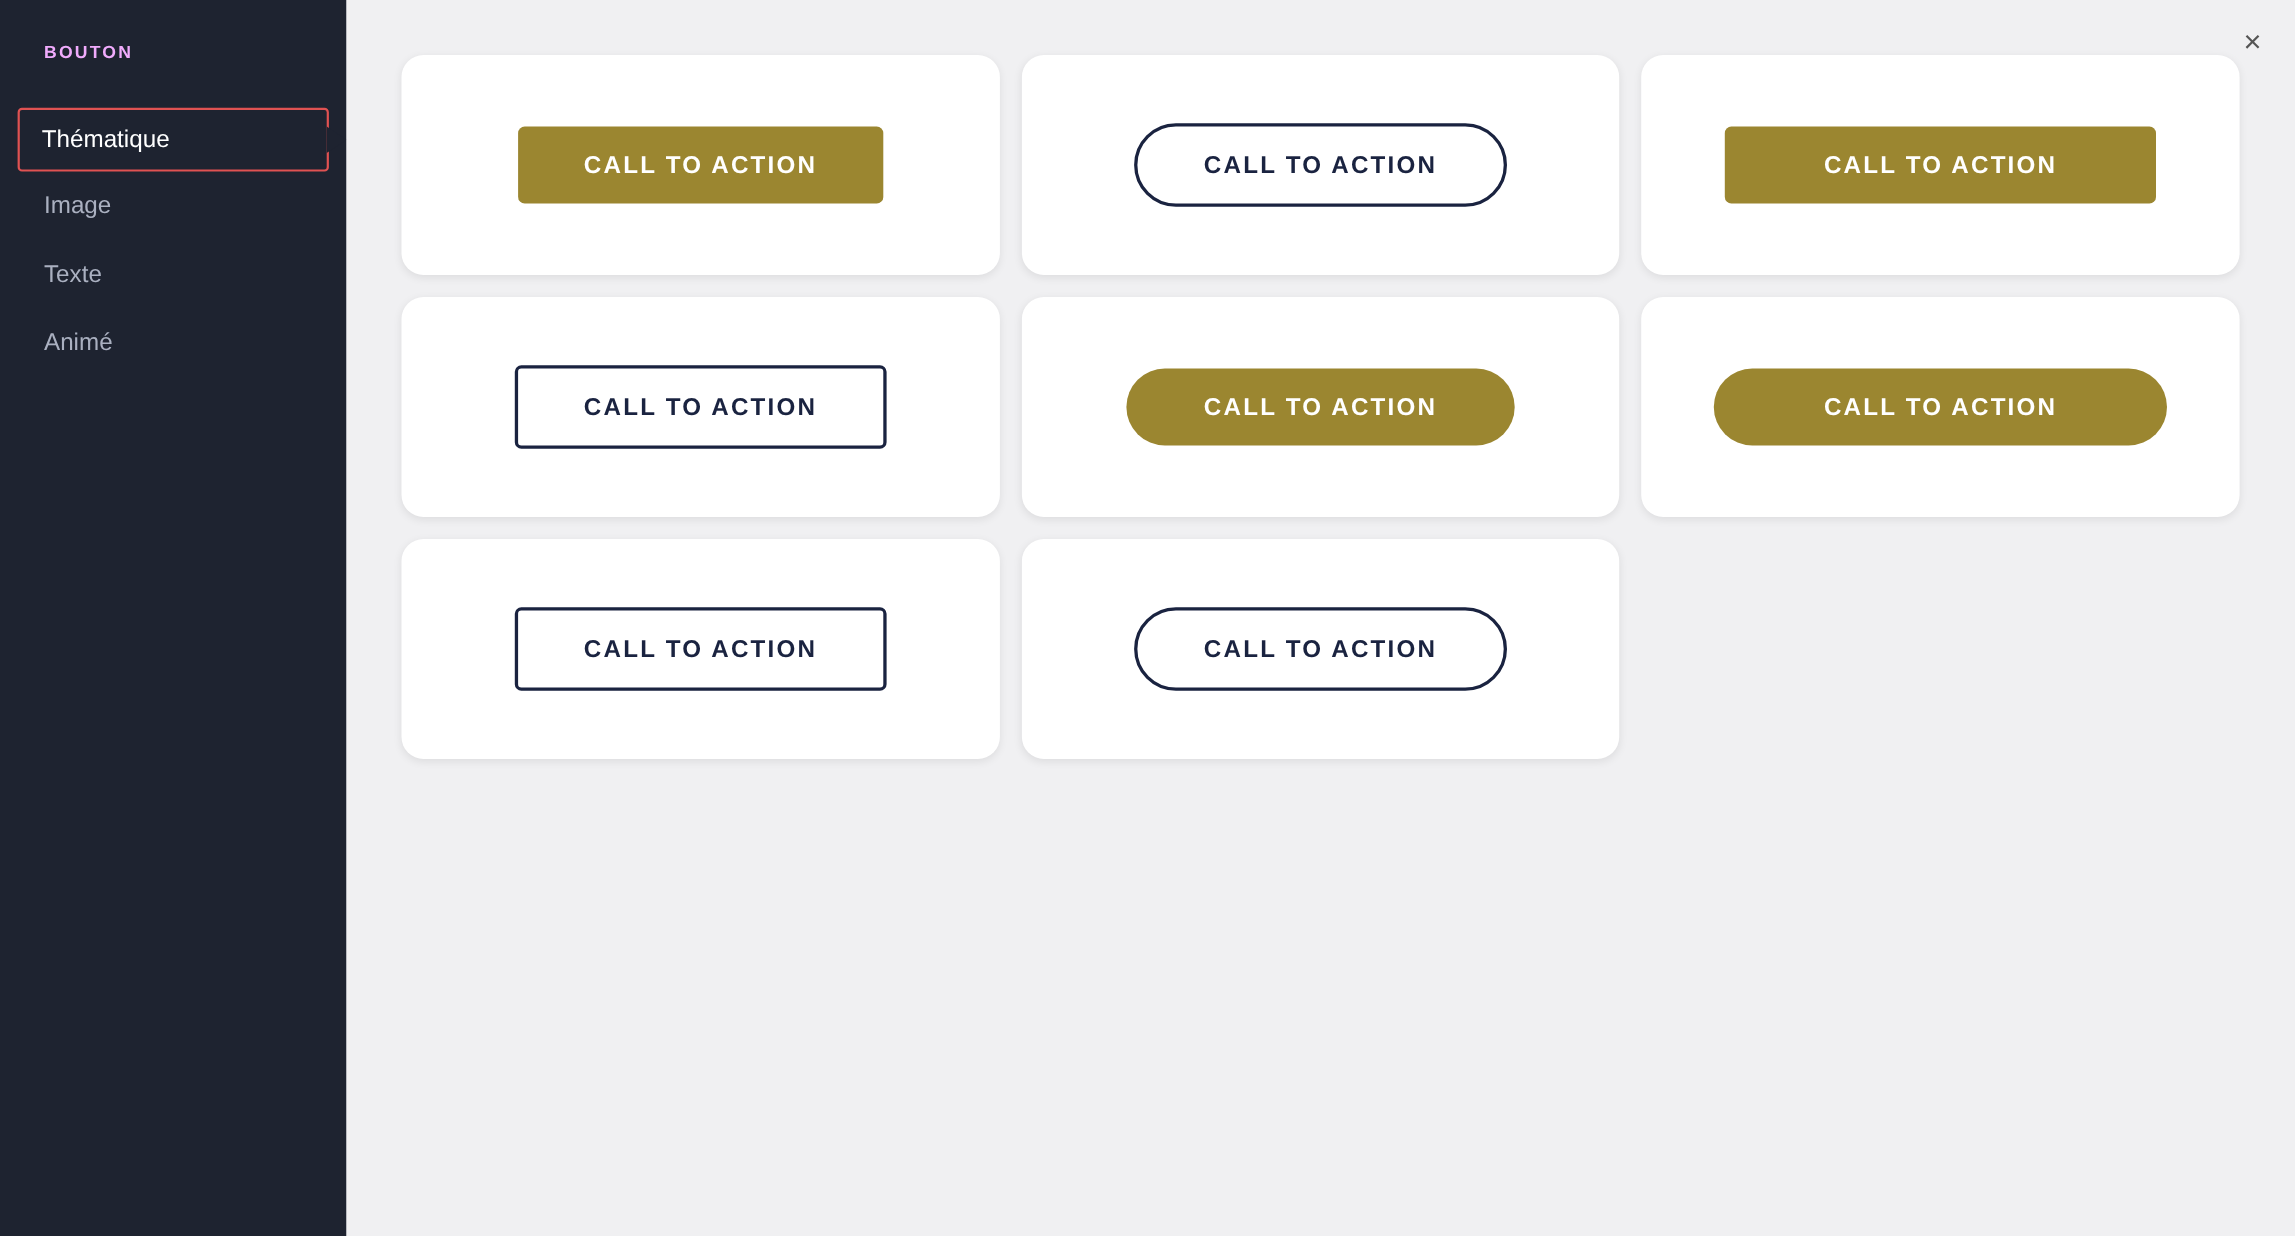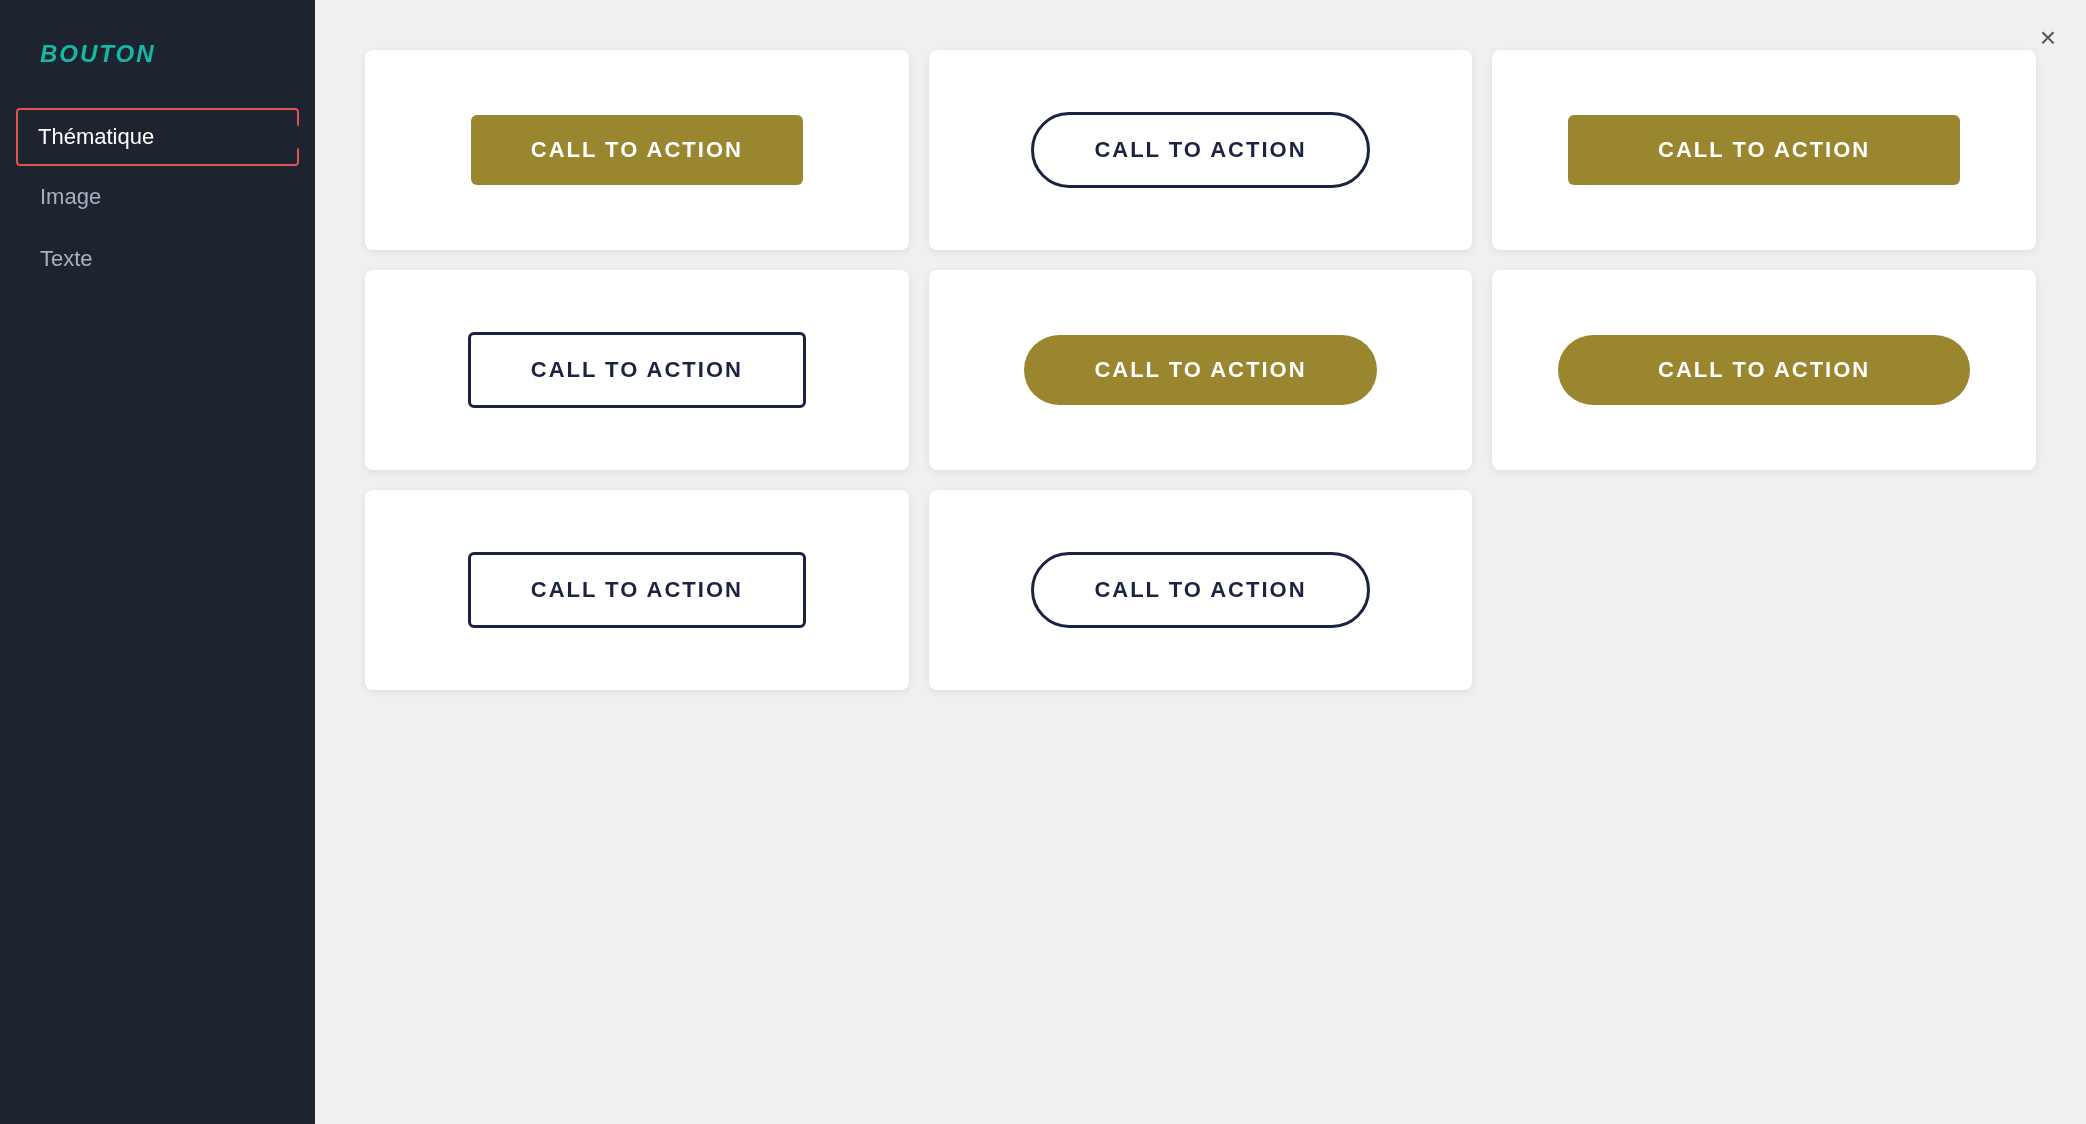--- a/index.html
+++ b/index.html
@@ -18,26 +18,25 @@
       width: 315px;
       min-width: 315px;
       background: #1e2330;
       color: #fff;
       display: flex;
       flex-direction: column;
       padding: 40px 0 0 0;
     }
 
     .sidebar-title {
-      font-size: 24px;
+      font-size: 16px;
       font-weight: 800;
       letter-spacing: 2px;
-      color: #14b8a6;
+      color: #f0abfc;
       padding: 0 40px 40px 40px;
-      font-style: italic;
     }
 
     .sidebar-nav {
       display: flex;
       flex-direction: column;
     }
 
     .sidebar-item {
       font-size: 22px;
       color: #aab0c0;
@@ -91,21 +90,21 @@
     
     .button-grid {
       display: grid;
       grid-template-columns: repeat(3, 1fr);
       gap: 20px;
       max-width: 1720px;
     }
 
     .button-card {
       background: #fff;
-      border-radius: 8px;
+      border-radius: 20px;
       display: flex;
       align-items: center;
       justify-content: center;
       padding: 50px 40px;
       box-shadow: 0 2px 8px rgba(0,0,0,0.08);
       min-height: 200px;
     }
 
     
     .btn {
@@ -202,20 +201,23 @@
   <nav class="sidebar-nav">
     <div class="sidebar-item active">
       <span>Thématique</span>
     </div>
     <div class="sidebar-item">
       <span>Image</span>
     </div>
     <div class="sidebar-item">
       <span>Texte</span>
     </div>
+    <div class="sidebar-item">
+      <span>Animé</span>
+    </div>
   </nav>
 </aside>
 
 <main class="main">
   <button class="close-btn">×</button>
 
   <div class="button-grid">
 
     <div class="button-card">
       <button class="btn btn-gold-rect">CALL TO ACTION</button>

